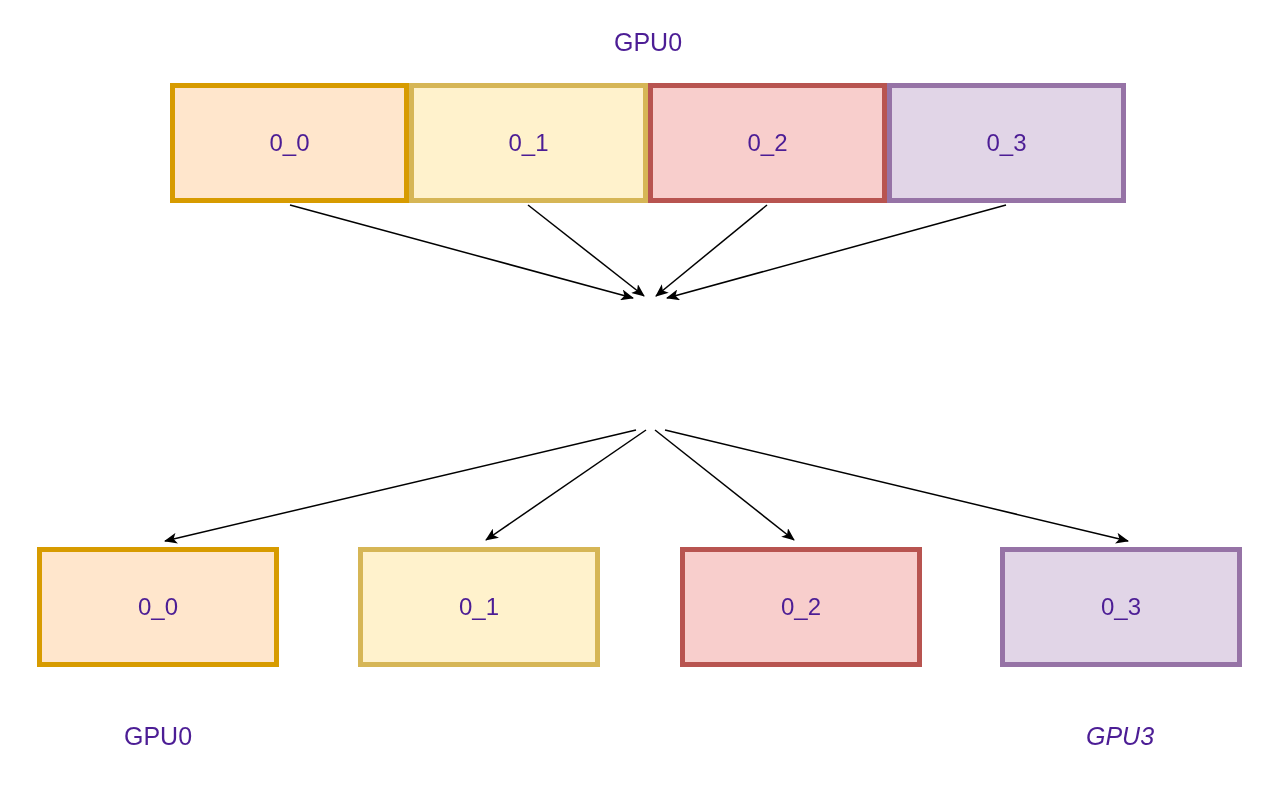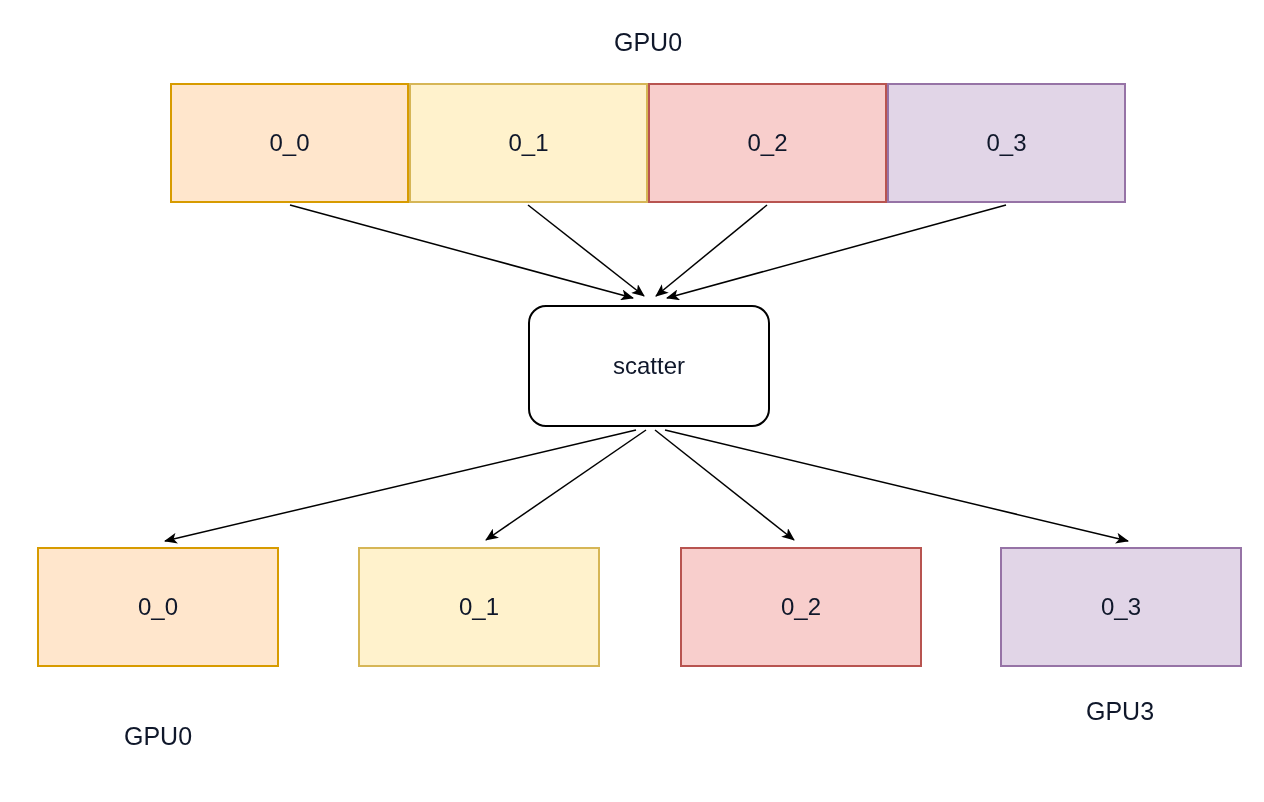--- a/index.html
+++ b/index.html
@@ -6,41 +6,41 @@
     margin: 0;
     padding: 0;
     background: #ffffff;
   }
   .canvas {
     position: relative;
     width: 1264px;
     height: 802px;
     background: #ffffff;
     font-family: "Liberation Sans", sans-serif;
-    color: #0f172a;
+    color: #4c1d95;
     overflow: hidden;
   }
   .arrows-layer {
     position: absolute;
     left: 0;
     top: 0;
     width: 1264px;
     height: 802px;
     z-index: 2;
     pointer-events: none;
   }
   .arrows-layer path.edge {
     stroke: #000000;
     stroke-width: 1.5;
     fill: none;
   }
   .node {
     position: absolute;
     box-sizing: border-box;
-    border: 2px solid #4c1d95;
+    border: 5px solid #4c1d95;
     display: flex;
     align-items: center;
     justify-content: center;
     font-size: 24px;
     z-index: 1;
   }
   .label {
     position: absolute;
     text-align: center;
     font-size: 25px;
@@ -66,21 +66,21 @@
   
   .tbox-0 { left: 37px;   top: 547px; width: 242px; height: 120px; }
   .tbox-1 { left: 358px;  top: 547px; width: 242px; height: 120px; }
   .tbox-2 { left: 680px;  top: 547px; width: 242px; height: 120px; }
   .tbox-3 { left: 1000px; top: 547px; width: 242px; height: 120px; }
   
   .top-gpu-label { left: 548px; top: 28px; width: 200px; }
   .glabel-0 { left: 58px;   top: 722px; width: 200px; }
   .glabel-1 { left: 379px;  top: 722px; width: 200px; }
   .glabel-2 { left: 701px;  top: 722px; width: 200px; }
-  .glabel-3 { left: 1020px; top: 697px; width: 200px; }
+  .glabel-3 { left: 1020px; top: 722px; width: 200px; font-style: italic; }
 </style>
 </head>
 <body>
 
 <div class="canvas">
 
   <svg class="arrows-layer" width="1264" height="802" viewBox="0 0 1264 802" xmlns="http://www.w3.org/2000/svg">
     <defs>
       <marker id="arrowhead" markerUnits="userSpaceOnUse" markerWidth="14" markerHeight="11" refX="12" refY="5.5" orient="auto">
         <path d="M0,0 L13,5.5 L0,11 L3.2,5.5 Z" fill="#000000"></path>
@@ -104,23 +104,20 @@
   <div class="node cell-1" style="background: rgb(255, 242, 204); border-color: rgb(214, 182, 86);">
     <span>0_1</span>
   </div>
   <div class="node cell-2" style="background: rgb(248, 206, 204); border-color: rgb(184, 84, 80);">
     <span>0_2</span>
   </div>
   <div class="node cell-3" style="background: rgb(225, 213, 231); border-color: rgb(150, 115, 166);">
     <span>0_3</span>
   </div>
 
-  <div class="node scatter-node">
-    <span>scatter</span>
-  </div>
 
   <div class="node tbox-0" style="background: rgb(255, 230, 204); border-color: rgb(215, 155, 0);">
     <span>0_0</span>
   </div>
   <div class="node tbox-1" style="background: rgb(255, 242, 204); border-color: rgb(214, 182, 86);">
     <span>0_1</span>
   </div>
   <div class="node tbox-2" style="background: rgb(248, 206, 204); border-color: rgb(184, 84, 80);">
     <span>0_2</span>
   </div>

